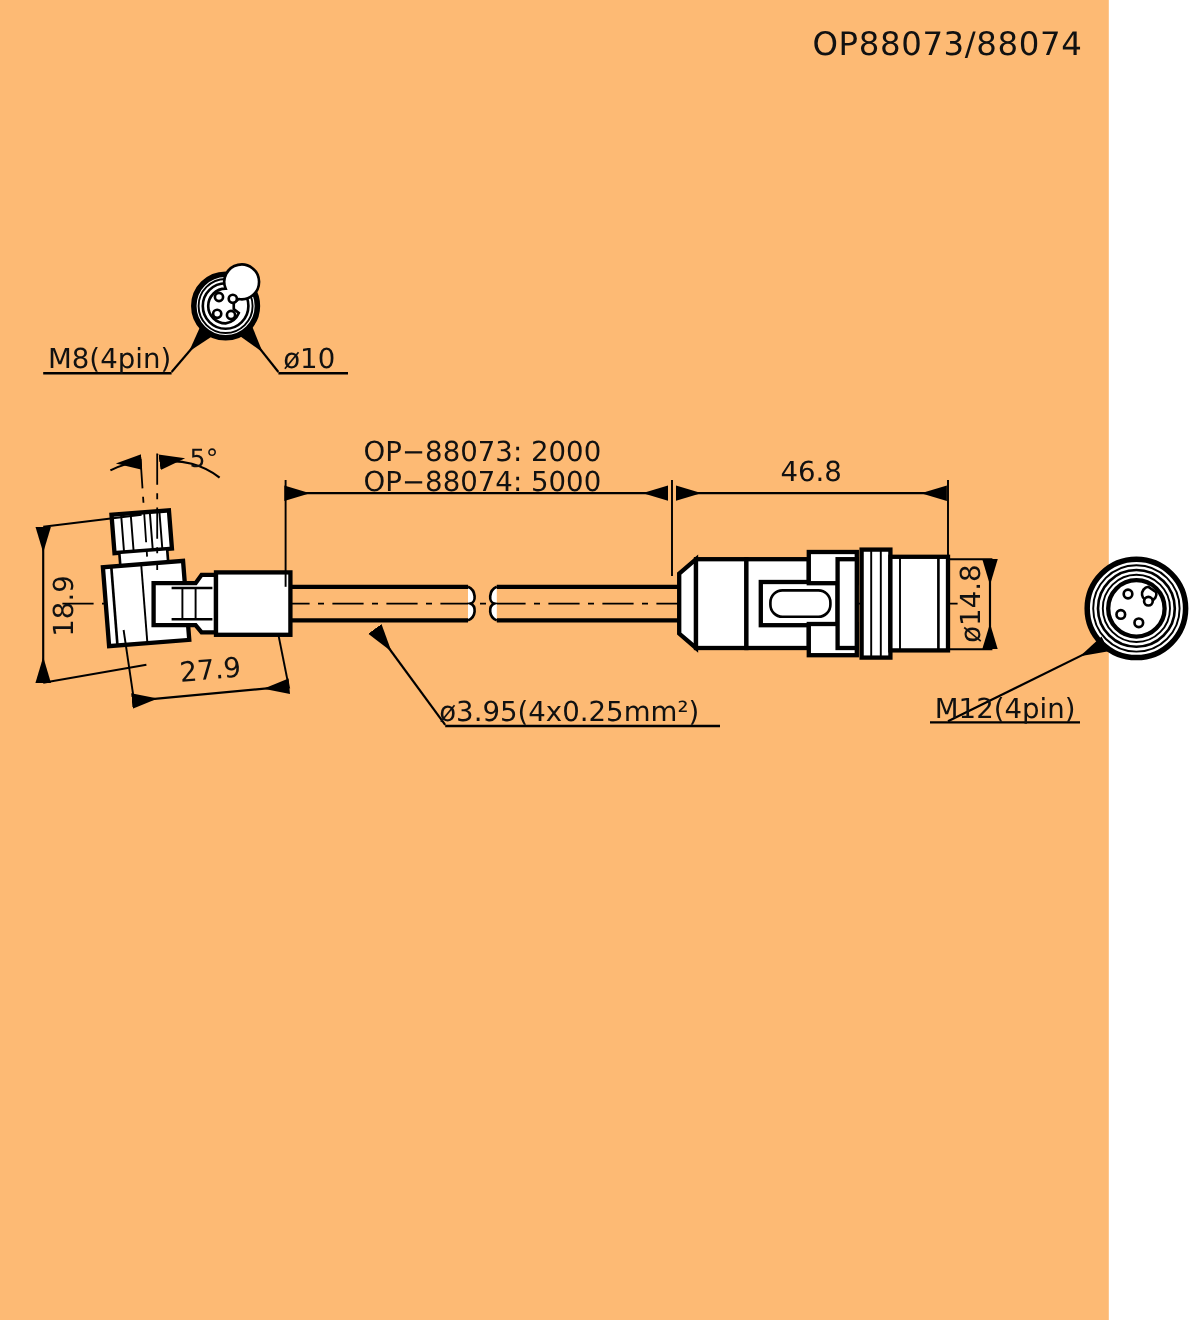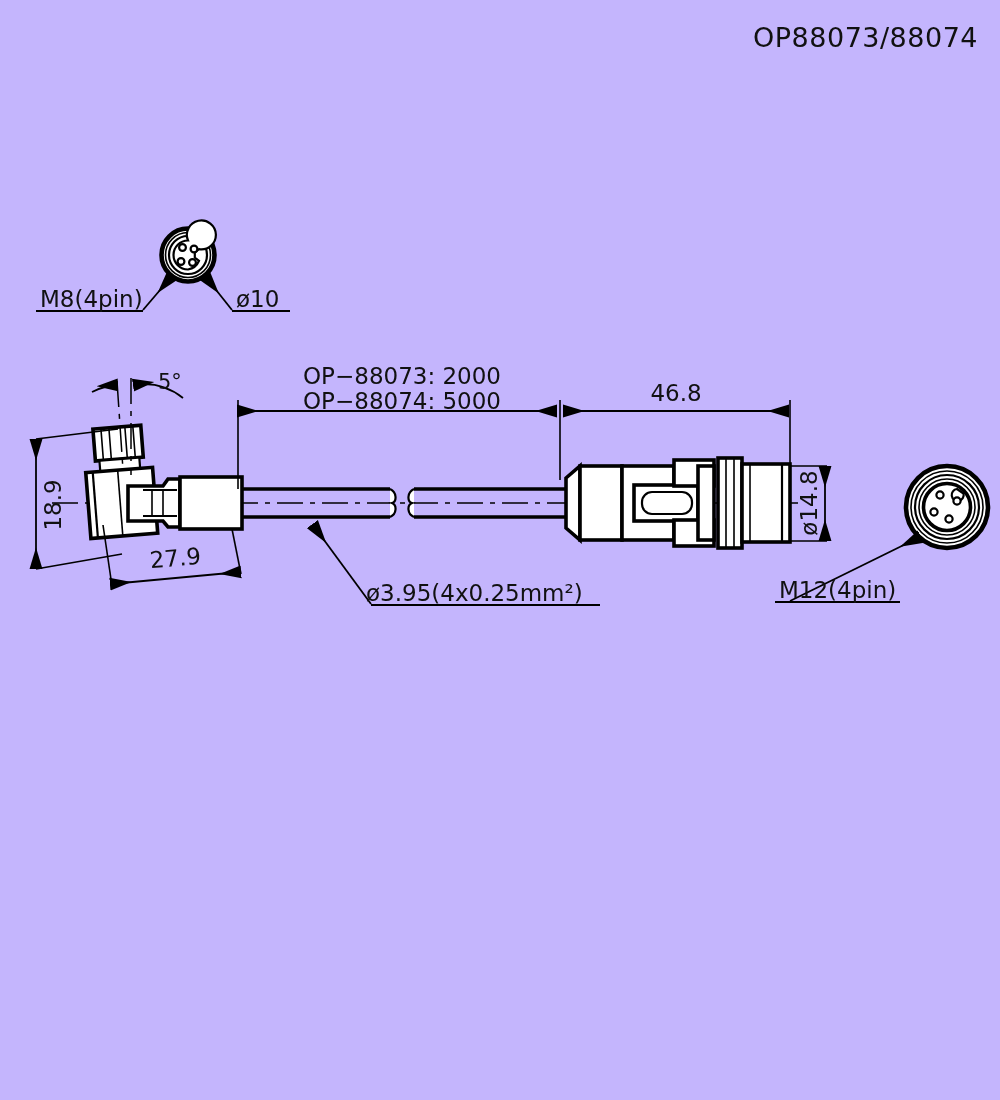--- a/index.html
+++ b/index.html
@@ -9,23 +9,23 @@
   }
   body {
     width: 1000px;
     height: 1100px;
     font-family: "DejaVu Sans", sans-serif;
     color: #000000;
     overflow: hidden;
   }
   #sheet {
     position: relative;
-    width: 1000px;
+    width: 924px;
     height: 1100px;
-    background: #c4b5fd;
+    background: #fdba74;
   }
   #drawing-title {
     position: absolute;
     top: 22px;
     right: 22px;
     font-family: "DejaVu Sans", sans-serif;
     font-size: 27px;
     letter-spacing: 0.5px;
     color: #111;
     white-space: nowrap;

